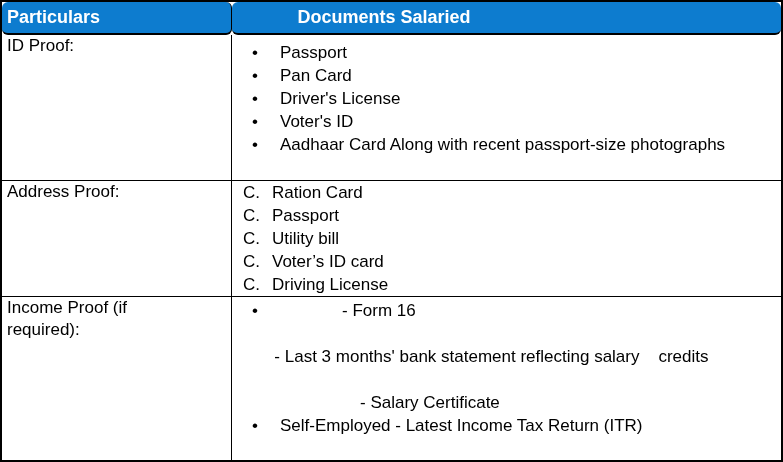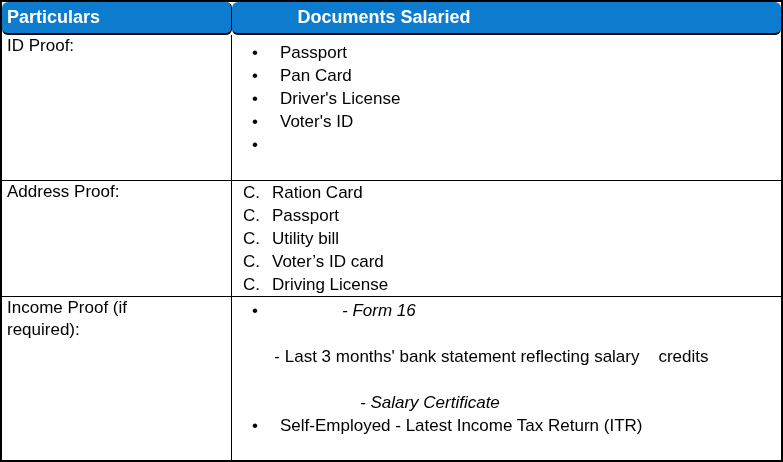--- a/index.html
+++ b/index.html
@@ -57,23 +57,23 @@
   .content-cell.r3 { padding-top: 2px; }
   .line {
     position: relative;
     line-height: 23px;
   }
   .line .marker { position: absolute; top: 0; }
   .bullet { padding-left: 48px; }
   .bullet .marker { left: 20px; }
   .lettered { padding-left: 40px; }
   .lettered .marker { left: 11px; }
-  .ind110 { padding-left: 110px; font-style: italic; }
+  .ind110 { padding-left: 110px; }
   .ind14  { padding-left: 14px; white-space: pre-wrap; }
-  .ind128 { padding-left: 128px; font-style: italic; }
+  .ind128 { padding-left: 128px; }
 </style>
 </head>
 <body>
 
 <div class="doc-table">
 
   <div class="cell hdr h1 c1">
     <span>Particulars</span>
   </div>
   <div class="cell hdr h2">
@@ -90,21 +90,21 @@
     <div class="line bullet">
       <span class="marker">•</span><span>Pan Card</span>
     </div>
     <div class="line bullet">
       <span class="marker">•</span><span>Driver's License</span>
     </div>
     <div class="line bullet">
       <span class="marker">•</span><span>Voter's ID</span>
     </div>
     <div class="line bullet">
-      <span class="marker">•</span>
+      <span class="marker">•</span><span>Aadhaar Card Along with recent passport-size photographs</span>
     </div>
   </div>
 
   <div class="cell c1 rowline label-cell">
     <span>Address Proof:</span>
   </div>
   <div class="cell rowline content-cell r2">
     <div class="line lettered">
       <span class="marker">C.</span><span>Ration Card</span>
     </div>

